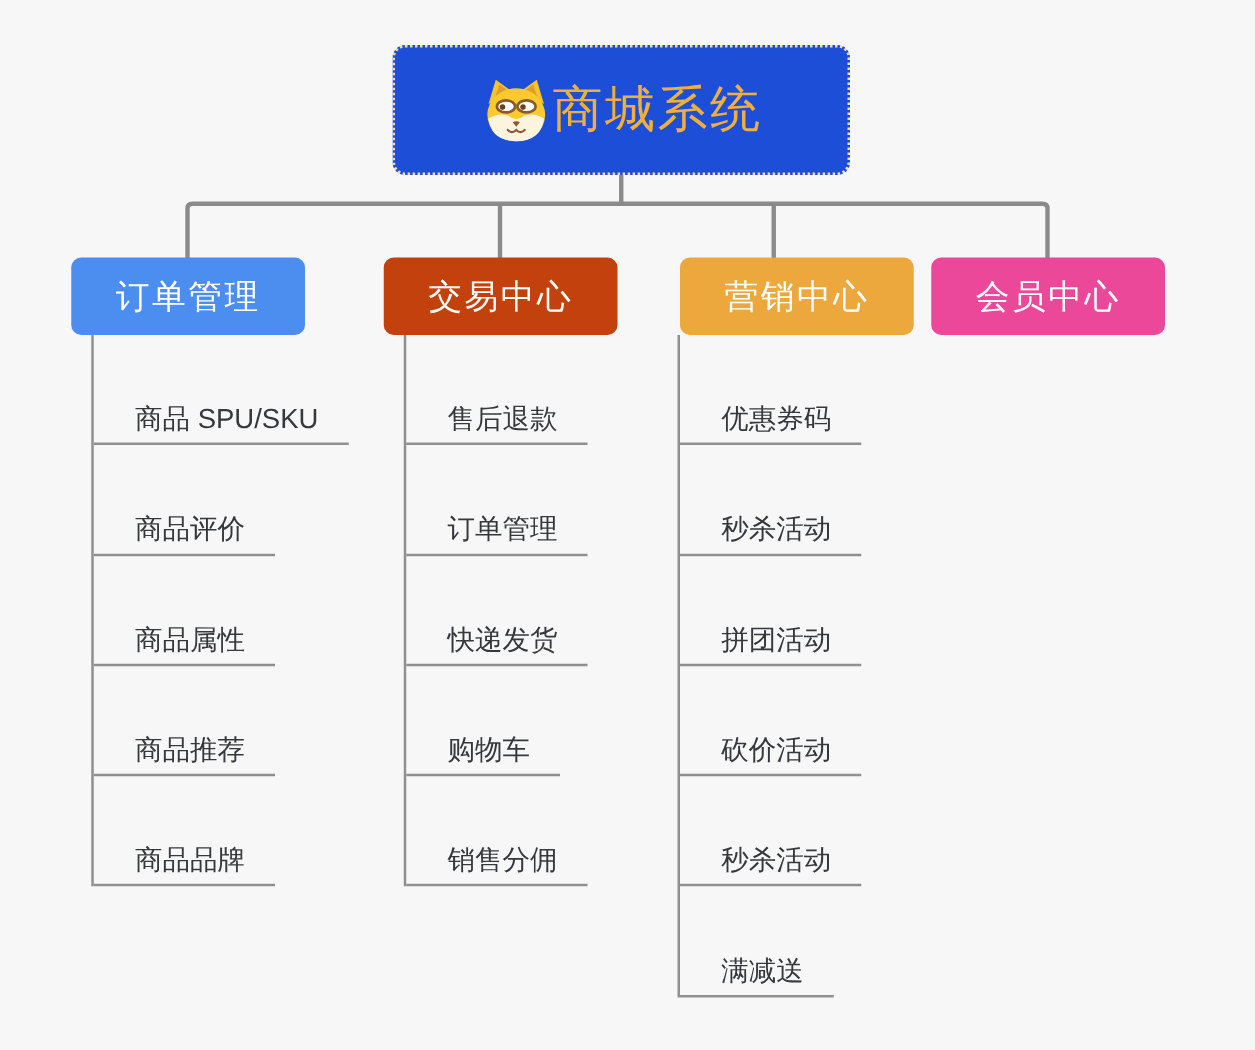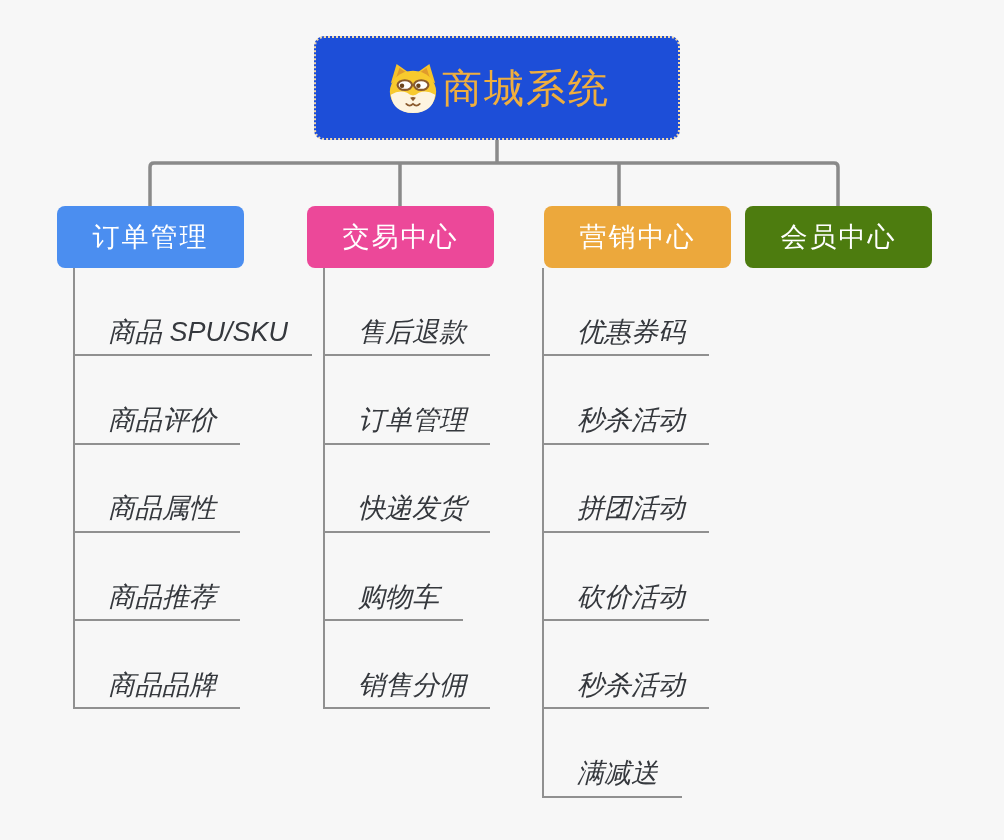--- a/index.html
+++ b/index.html
@@ -72,25 +72,24 @@
   .children li {
     height: 88.3px;
     box-sizing: border-box;
     display: flex;
     align-items: flex-end;
     padding: 0 24px 7px 33px;
     border-bottom: 2px solid var(--line, #909090);
     cursor: default;
   }
   .child-label {
-    font-size: 27px;
+    font-size: 22px;
     color: var(--child-text, #35383d);
     white-space: nowrap;
     line-height: 1.1;
-    font-style: italic;
   }
 </style>
 </head>
 <body>
 
 <div class="canvas" style="--bg: #f7f7f7; --line: #909090; --root-text: #efae3e; --root-border: #f4d9a6; --child-text: #35383d;">
 
   <svg class="connector-svg" viewBox="0 0 1004 840" xmlns="http://www.w3.org/2000/svg">
     <g id="connector-group" fill="none" stroke="#8a8a8a" stroke-width="3.5">
       <path d="M497 140 V163"></path>
@@ -138,21 +137,21 @@
           <li>
             <span class="child-label">商品推荐</span>
           </li>
           <li>
             <span class="child-label">商品品牌</span>
           </li>
         </ul>
   </div>
 
   <div class="branch" style="left: 307px;">
-    <div class="branch-box" style="background: #ec4899;">
+    <div class="branch-box" style="background: #c2410c;">
       <span class="branch-label">交易中心</span>
     </div>
     <ul class="children">
           <li>
             <span class="child-label">售后退款</span>
           </li>
           <li>
             <span class="child-label">订单管理</span>
           </li>
           <li>
@@ -187,19 +186,19 @@
           <li>
             <span class="child-label">秒杀活动</span>
           </li>
           <li>
             <span class="child-label">满减送</span>
           </li>
         </ul>
   </div>
 
   <div class="branch" style="left: 745px;">
-    <div class="branch-box" style="background: #4d7c0f;">
+    <div class="branch-box" style="background: #ec4899;">
       <span class="branch-label">会员中心</span>
     </div>
   </div>
 </div>
 
 </div>
 
 </body></html>

